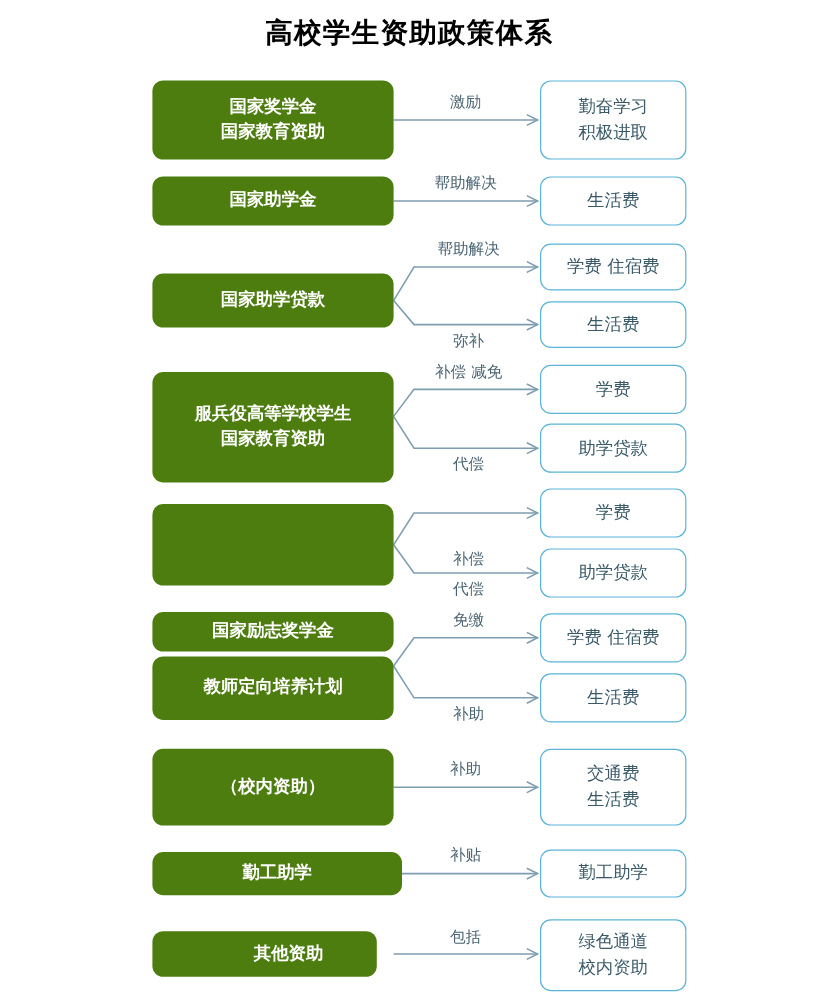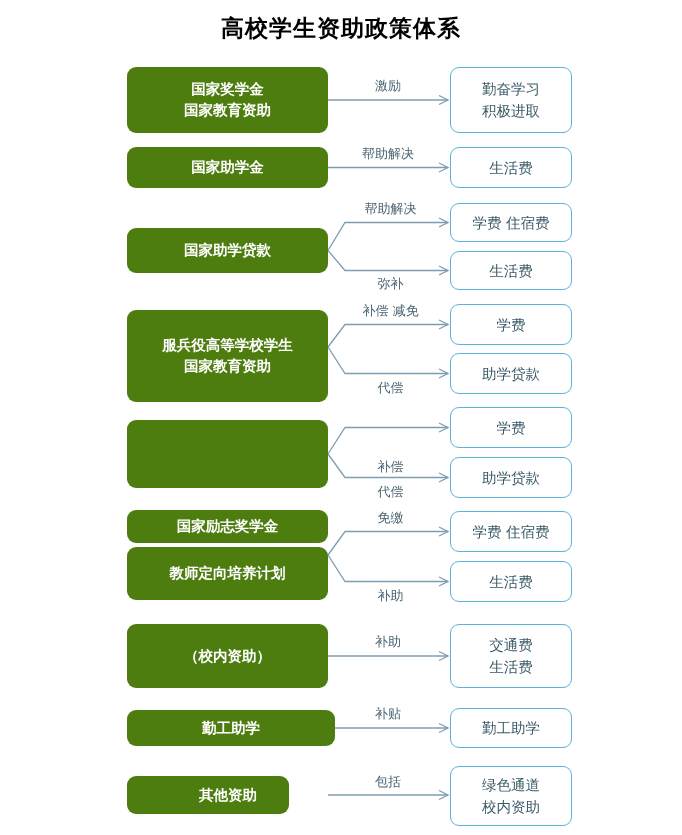--- a/index.html
+++ b/index.html
@@ -236,21 +236,21 @@
         <div>
           <div>勤工助学</div>
         </div>
       </div>
       <div class="dstbox" style="left: 450px; top: 708px; width: 122px; height: 40px;">
         <div>
           <div>勤工助学</div>
         </div>
       </div>
       <div class="edgelabel" style="left: 360px; top: 706px; width: 56px; text-align: center;">补贴</div>
-      <div class="srcbox" style="left: 127px; top: 776px; width: 162px; height: 38px; padding-left: 44px;">
+      <div class="srcbox" style="left: 127px; top: 776px; width: 187px; height: 38px; padding-left: 44px;">
         <div>
           <div>其他资助</div>
         </div>
       </div>
       <div class="dstbox" style="left: 450px; top: 766px; width: 122px; height: 60px;">
         <div>
           <div>绿色通道</div>
           <div>校内资助</div>
         </div>
       </div>

